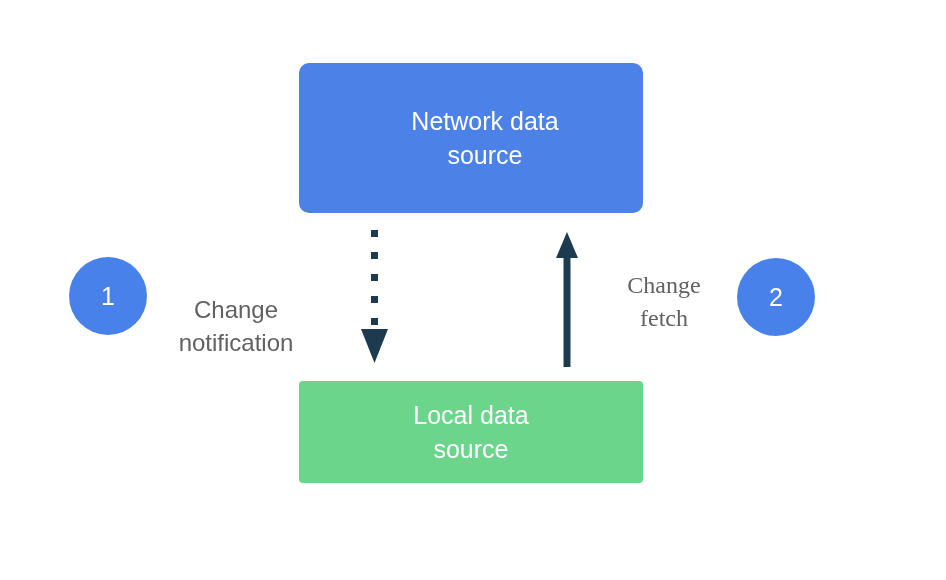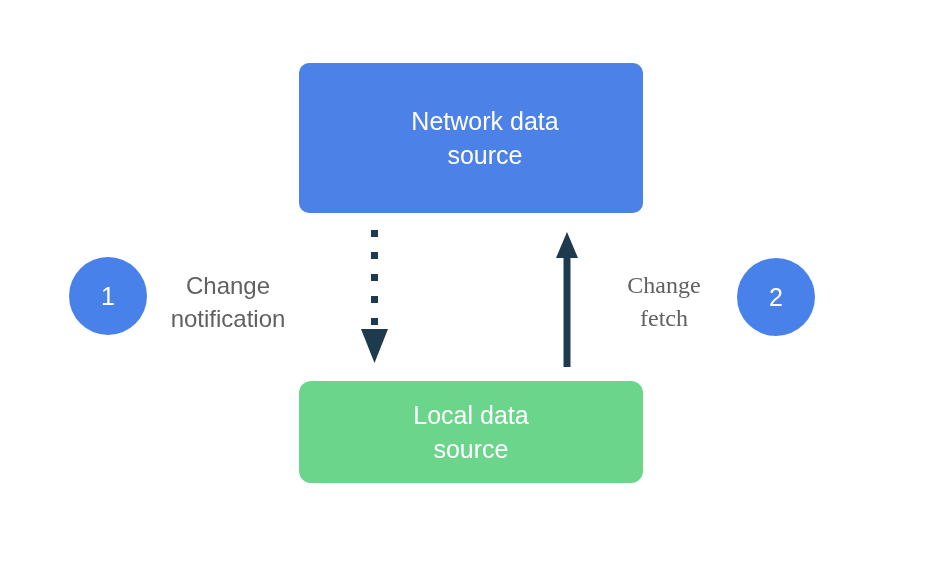--- a/index.html
+++ b/index.html
@@ -38,21 +38,21 @@
     height: 150px;
     border-radius: 10px;
     background: var(--network-box);
     padding-left: 28px;
   }
   .box-local {
     left: 299px;
     top: 381px;
     width: 344px;
     height: 102px;
-    border-radius: 12px;
+    border-radius: 4px;
     background: var(--local-box);
   }
   .box-label {
     display: block;
     font-size: 25px;
     line-height: 34px;
     font-weight: 400;
   }
   .box-network .box-label { max-width: 200px; }
   .box-local .box-label { max-width: 165px; }
@@ -71,21 +71,21 @@
   .badge-1 { left: 69px; top: 257px; }
   .badge-2 { left: 737px; top: 258px; }
   .step-label {
     position: absolute;
     top: 269px;
     color: var(--label-text);
     font-size: 24px;
     line-height: 33px;
     text-align: center;
   }
-  .step-label-1 { left: 148px; width: 160px; }
+  .step-label-1 { left: 156px; width: 160px; margin-top: 24px; }
   .step-label-2 { left: 604px; width: 120px; font-family: Liberation Serif, serif; }
   .arrow-svg { position: absolute; display: block; }
   .arrow-dotted { left: 354px; top: 224px; }
   .arrow-solid { left: 547px; top: 228px; }
   .arrow-line-dotted {
     stroke: var(--arrow);
     stroke-width: 7;
     stroke-dasharray: 7 15;
     fill: none;
   }

